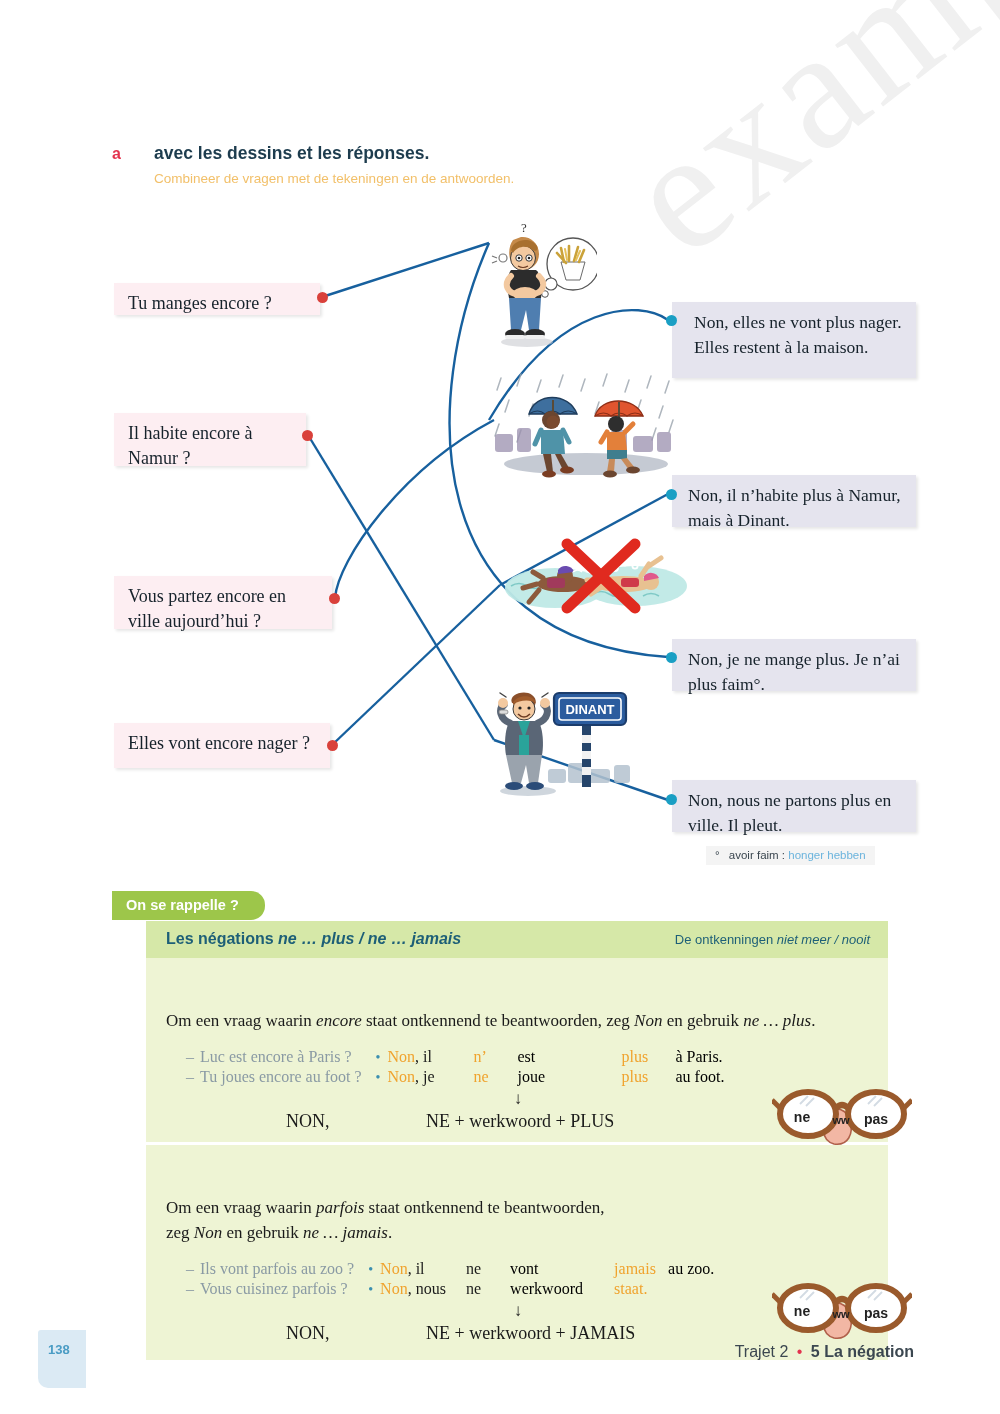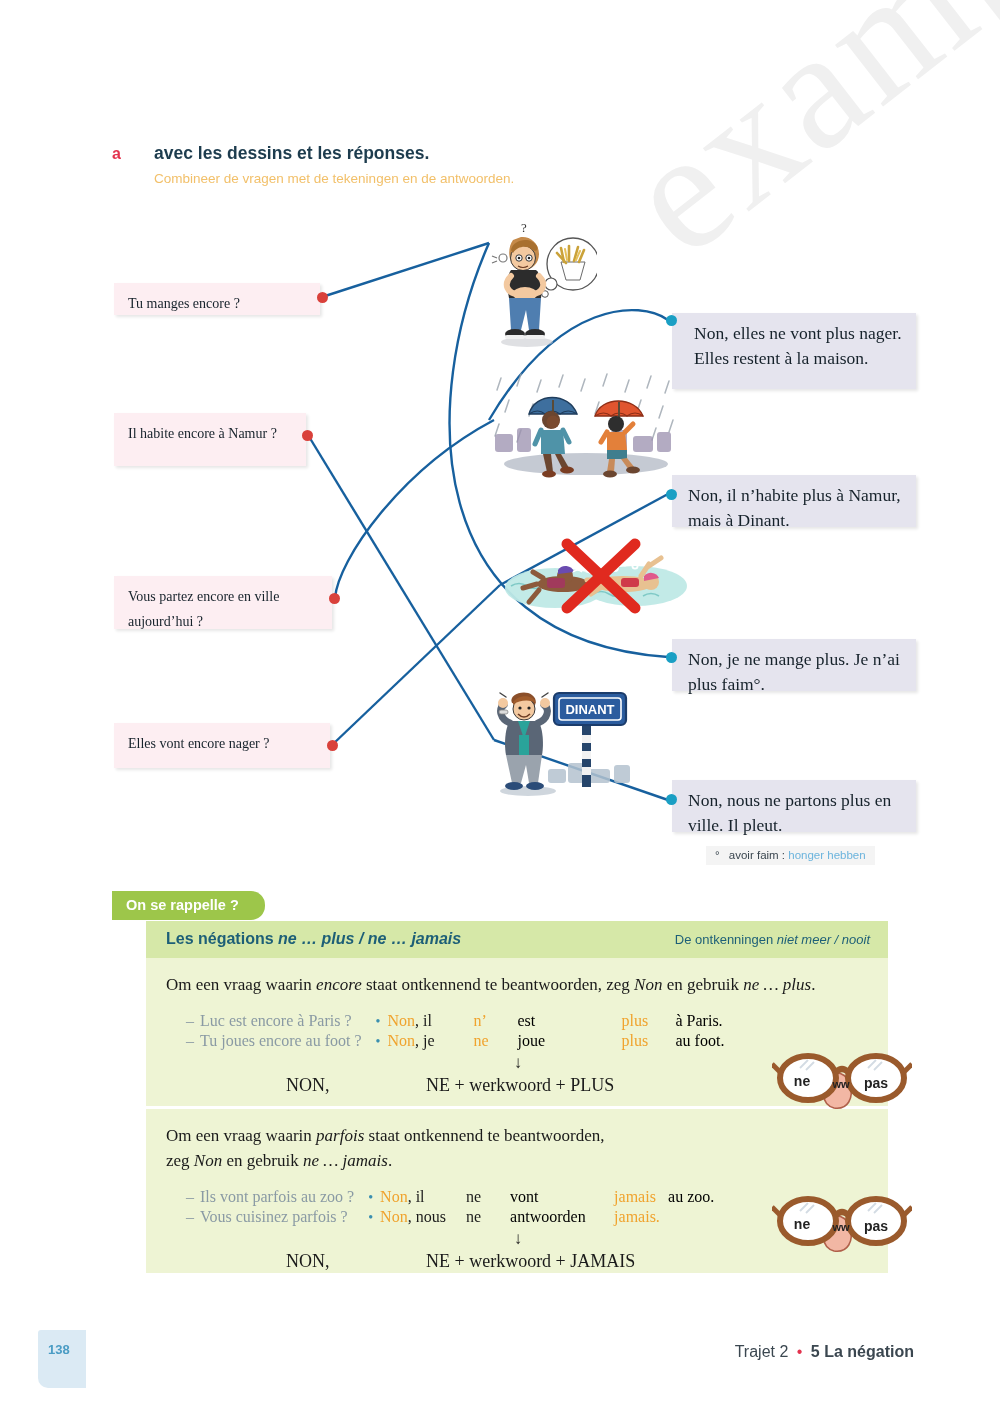--- a/index.html
+++ b/index.html
@@ -56,21 +56,21 @@
 
   
   .match{position:absolute;left:0;top:0;width:1000px;height:880px;z-index:3;}
   .lines{position:absolute;left:0;top:0;width:1000px;height:880px;z-index:2;}
 
   .qbox{
     position:absolute;
     background:#fdeef2;
     box-shadow:2px 2px 3px rgba(0,0,0,.10);
     color:#16222b;
-    font-size:14px;
+    font-size:18px;
     line-height:25px;
     padding:8px 12px 3px 14px;
     box-sizing:border-box;
     z-index:4;
   }
   .abox{
     position:absolute;
     background:#e5e4ee;
     box-shadow:2px 2px 3px rgba(0,0,0,.10);
     color:#16222b;
@@ -130,21 +130,21 @@
     font-family:"Liberation Sans", sans-serif;
   }
   .gp-title-fr{color:#1d5f77;font-weight:bold;font-size:16px;}
   .gp-title-nl{color:#1d5f77;font-size:13px;}
   .gp-title i{font-style:italic;}
   .gp-body{
     background:#eef4d4;
     padding:14px 18px 10px 20px;
   }
   .gp-rule{
-    font-size:17px;line-height:25px;color:#1a1a1a;
+    font-size:17px;line-height:25px;color:#1a1a1a;margin-top:36px;
   }
   .gp-rule i{font-style:italic;}
   .gp-sep{height:3px;background:#ffffff;}
 
   .ex-table{
     margin:14px 0 0 20px;
     border-collapse:collapse;
     font-size:16px;
   }
   .ex-table td{padding:1px 0;vertical-align:baseline;white-space:nowrap;}
@@ -252,21 +252,21 @@
     <div class="qbox" style="left:114px;top:576px;width:218px;height:53px;">
       <span>Vous partez encore en ville aujourd’hui ?</span>
     </div>
     <div class="dot-red" style="left:329px;top:593px;"></div>
 
     <div class="qbox" style="left:114px;top:723px;width:216px;height:45px;">
       <span>Elles vont encore nager ?</span>
     </div>
     <div class="dot-red" style="left:327px;top:740px;"></div>
 
-    <div class="abox" style="left:672px;top:313px;width:244px;height:76px;padding-left:22px;">
+    <div class="abox" style="left:672px;top:302px;width:244px;height:76px;padding-left:22px;">
       <span>Non, elles ne vont plus nager. Elles restent à la maison.</span>
     </div>
     <div class="dot-blue" style="left:666px;top:315px;"></div>
 
     <div class="abox" style="left:672px;top:475px;width:244px;height:52px;">
       <span>Non, il n’habite plus à Namur, mais à Dinant.</span>
     </div>
     <div class="dot-blue" style="left:666px;top:489px;"></div>
 
     <div class="abox" style="left:672px;top:639px;width:244px;height:52px;">
@@ -577,43 +577,43 @@
           </g>
           <text x="30" y="36" text-anchor="middle" font-family="Liberation Sans, sans-serif" font-size="14" font-weight="bold" fill="#222">ne</text>
           <text x="69" y="38" text-anchor="middle" font-family="Liberation Sans, sans-serif" font-size="11" font-weight="bold" fill="#222">ww</text>
           <text x="104" y="38" text-anchor="middle" font-family="Liberation Sans, sans-serif" font-size="14" font-weight="bold" fill="#222">pas</text>
         </svg>
       </div>
     </div>
 
     <div class="gp-sep"></div>
 
-    <div class="gp-body" style="position:relative;padding-bottom:1px;">
+    <div class="gp-body" style="position:relative;padding-bottom:16px;">
       <div class="gp-rule"><span>Om een vraag waarin </span><i>parfois</i><span> staat ontkennend te beantwoorden,</span><br><span>zeg </span><i>Non</i><span> en gebruik </span><i>ne … jamais</i><span>.</span></div>
 
       <table class="ex-table">
         <tbody>
             <tr>
               <td class="ex-dash">–</td>
               <td class="ex-q">Ils vont parfois au zoo ?</td>
               <td class="ex-bullet">•</td>
               <td class="col-pers"><span class="ex-non">Non</span><span class="ex-com">, il</span></td>
               <td class="c-ne-dk col-ne">ne</td>
               <td class="col-verb">vont</td>
               <td class="col-neg"><span class="c-plus">jamais</span></td>
               <td> au zoo.</td>
             </tr>
             <tr>
               <td class="ex-dash">–</td>
               <td class="ex-q">Vous cuisinez parfois ?</td>
               <td class="ex-bullet">•</td>
               <td class="col-pers"><span class="ex-non">Non</span><span class="ex-com">, nous</span></td>
               <td class="c-ne-dk col-ne">ne</td>
-              <td class="col-verb">antwoorden</td>
-              <td class="col-neg"><span class="c-plus">jamais.</span></td>
+              <td class="col-verb">werkwoord</td>
+              <td class="col-neg"><span class="c-plus">staat.</span></td>
               <td></td>
             </tr>
           </tbody>
       </table>
 
       <div class="arrow-row">↓</div>
       <div class="formula-row">
         <span class="formula-non">NON,</span>
         <span>NE + werkwoord + JAMAIS</span>
       </div>

